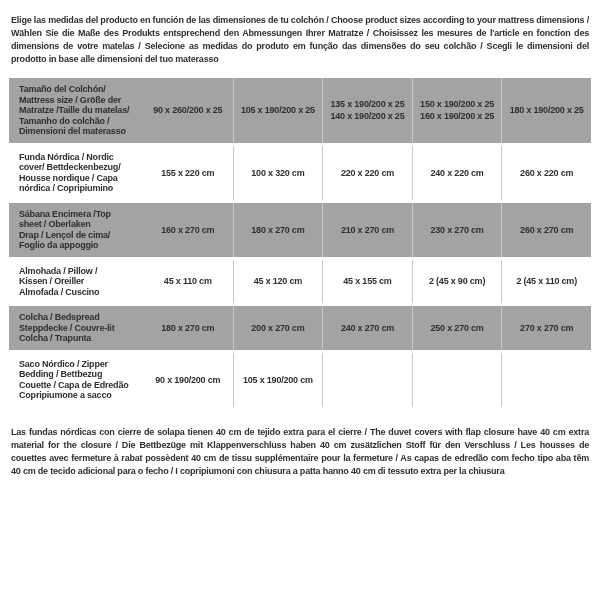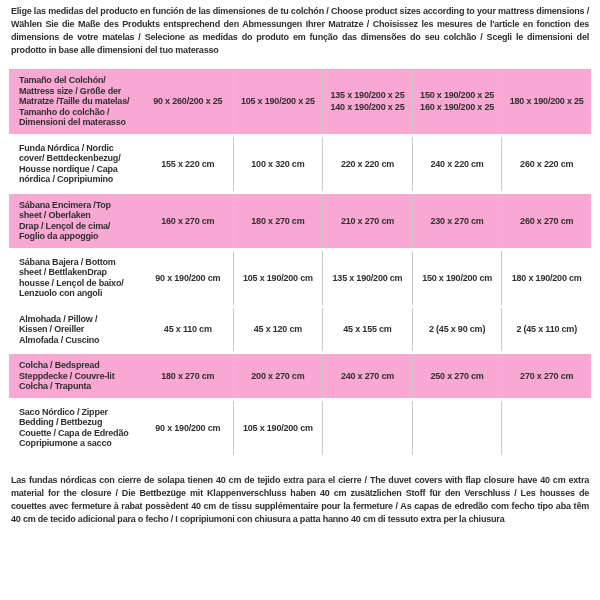--- a/index.html
+++ b/index.html
@@ -1,32 +1,32 @@
 <!DOCTYPE html>
 <html><head>
 <meta charset="utf-8">
 <style>
   html,body{margin:0;padding:0;}
   body{
     width:600px;height:600px;background:#ffffff;overflow:hidden;
     font-family:"Liberation Sans",sans-serif;font-weight:bold;color:#2f2f2f;
     -webkit-font-smoothing:antialiased;
   }
-  .page{width:600px;height:600px;box-sizing:border-box;padding:3px 9px 6px 9px;}
+  .page{width:600px;height:600px;box-sizing:border-box;padding:12px 9px 6px 9px;}
   .intro{
     font-size:9px;line-height:13px;text-align:justify;letter-spacing:-0.2px;
     padding:2px 2px 0 2px;
   }
   table.size-table{
     width:100%;margin-top:9px;border-collapse:separate;border-spacing:0 3px;
     table-layout:fixed;
   }
   col.c-label{width:134px;}
   col.c-val{width:auto;}
-  tr.band td{background:#f9a8d4;}
+  tr.band td{background:#a3a3a3;}
   td{
     vertical-align:middle;font-size:9px;letter-spacing:-0.2px;
     padding:6px 2px;white-space:pre-line;
   }
   td.label{
     text-align:left;padding-left:10px;line-height:10.5px;
   }
   td.val{
     text-align:center;line-height:12px;
   }
@@ -83,31 +83,20 @@
 sheet / Oberlaken
 Drap / Lençol de cima/
 Foglio da appoggio</td>
         <td class="val">160 x 270 cm</td>
         <td class="val sep">180 x 270 cm</td>
         <td class="val sep">210 x 270 cm</td>
         <td class="val sep">230 x 270 cm</td>
         <td class="val sep">260 x 270 cm</td>
       </tr>
       <tr>
-        <td class="label">Sábana Bajera / Bottom
-sheet / BettlakenDrap
-housse / Lençol de baixo/
-Lenzuolo con angoli</td>
-        <td class="val">90 x 190/200 cm</td>
-        <td class="val sep">105 x 190/200 cm</td>
-        <td class="val sep">135 x 190/200 cm</td>
-        <td class="val sep">150 x 190/200 cm</td>
-        <td class="val sep">180 x 190/200 cm</td>
-      </tr>
-      <tr>
         <td class="label">Almohada  / Pillow /
 Kissen / Oreiller
 Almofada / Cuscino</td>
         <td class="val">45 x 110 cm</td>
         <td class="val sep">45 x 120 cm</td>
         <td class="val sep">45 x 155 cm</td>
         <td class="val sep">2 (45 x 90 cm)</td>
         <td class="val sep">2 (45 x 110 cm)</td>
       </tr>
       <tr class="band">

